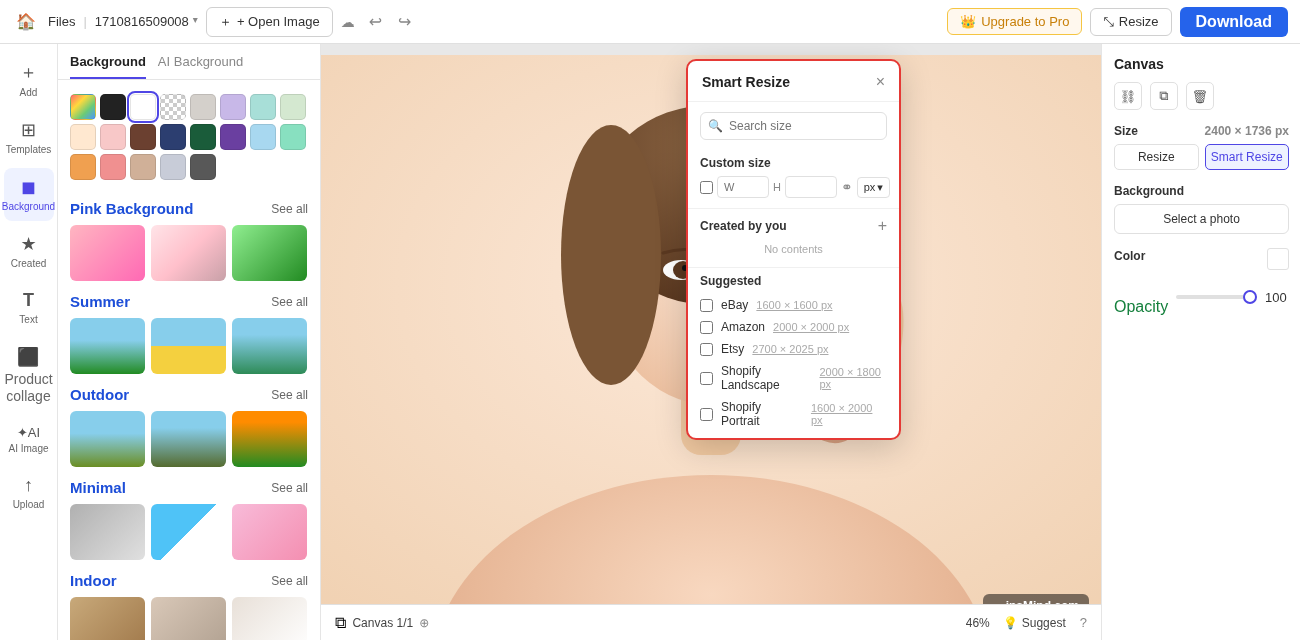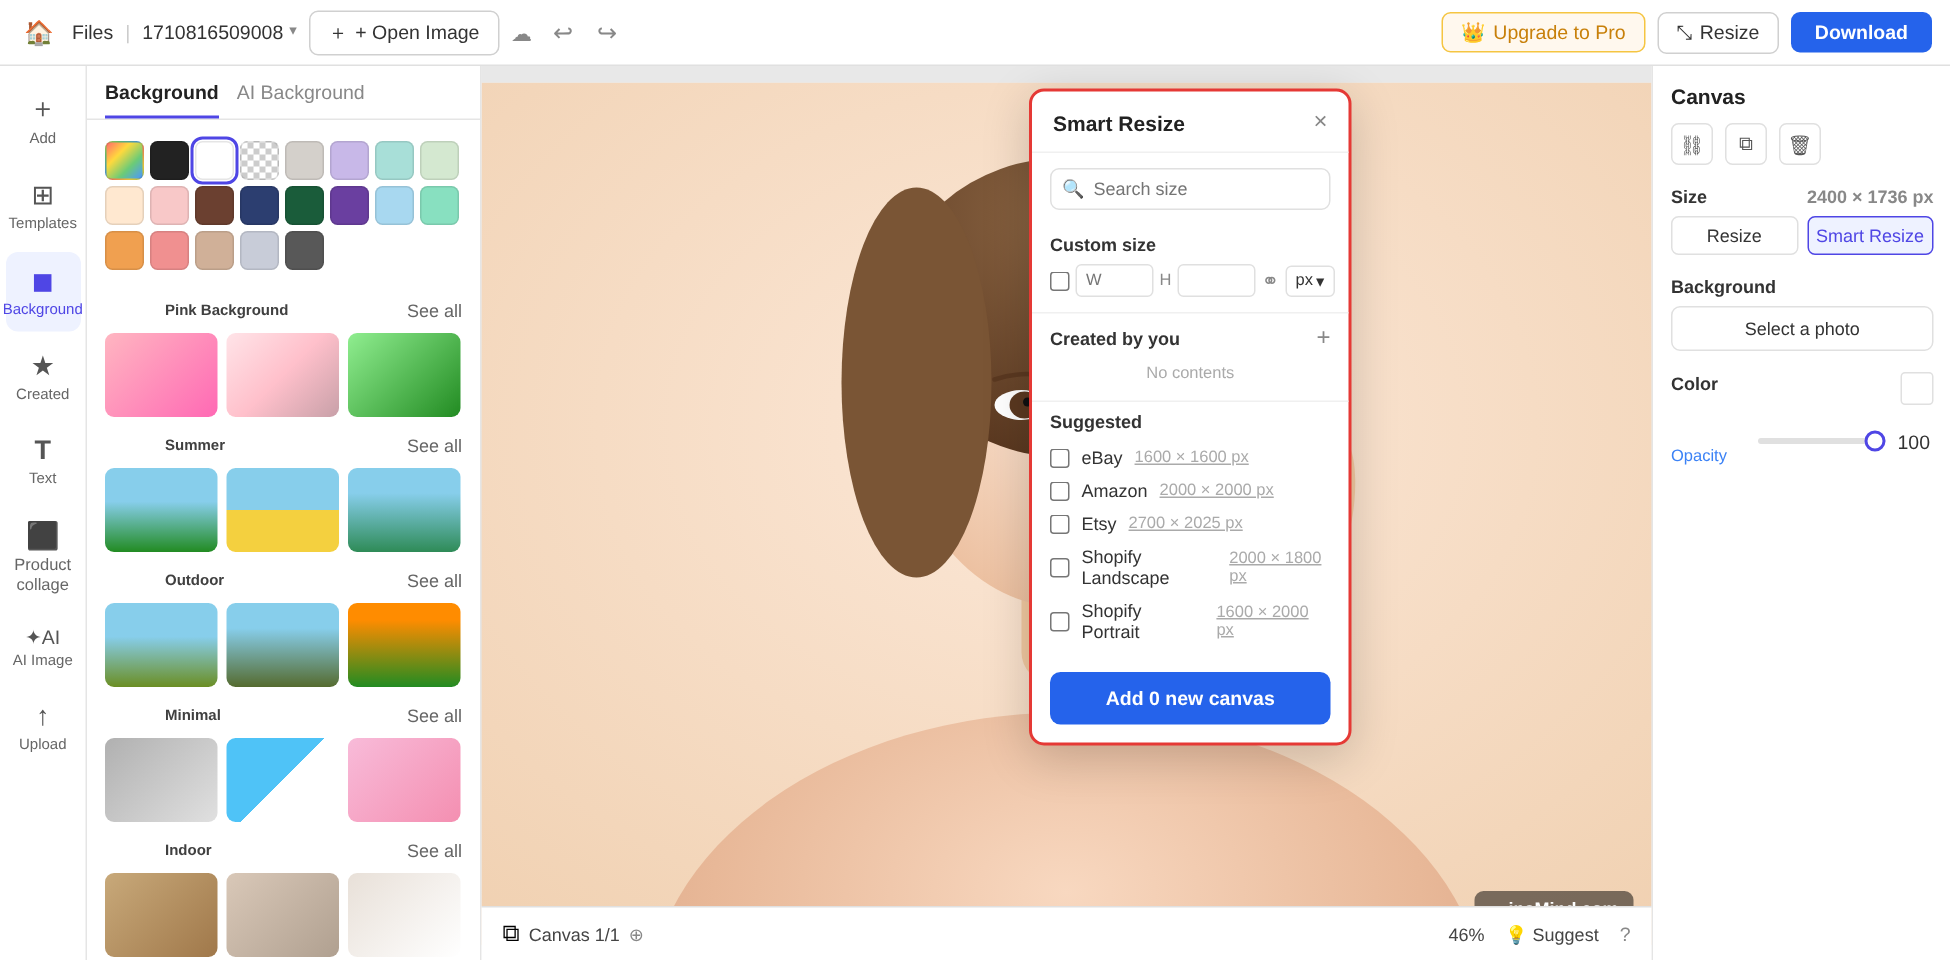--- a/index.html
+++ b/index.html
@@ -13,42 +13,42 @@
     .topbar-divider { color: #ccc; font-size: 13px; }
     .topbar-file-id { font-size: 13px; color: #333; display: flex; align-items: flex-start; gap: 4px; cursor: pointer; }
     .topbar-file-id .chevron { font-size: 10px; color: #888; }
     .open-image-btn { display: flex; align-items: center; gap: 5px; background: #fff; border: 1px solid #d0d0d0; border-radius: 6px; padding: 5px 12px; font-size: 13px; color: #333; cursor: pointer; }
     .cloud-icon { color: #888; font-size: 14px; }
     .undo-redo { display: flex; gap: 4px; }
     .undo-redo button { background: none; border: none; color: #888; font-size: 16px; cursor: pointer; padding: 4px 6px; }
     .topbar-right { display: flex; align-items: center; gap: 8px; }
     .upgrade-btn { background: #fff8ee; border: 1px solid #f5c542; border-radius: 6px; padding: 5px 12px; font-size: 13px; color: #c8800a; cursor: pointer; display: flex; align-items: center; gap: 5px; }
     .resize-btn { background: #fff; border: 1px solid #d0d0d0; border-radius: 6px; padding: 5px 12px; font-size: 13px; color: #333; cursor: pointer; display: flex; align-items: center; gap: 5px; }
-    .download-btn { background: #2563eb; border: none; border-radius: 6px; padding: 6px 16px; font-size: 13px; color: #fff; cursor: pointer; font-weight: 600; }
+    .download-btn { background: #2563eb; border: none; border-radius: 6px; padding: 6px 16px; font-size: 16px; color: #fff; cursor: pointer; font-weight: 600; }
 
     
     .main { display: flex; flex: 1; overflow: hidden; }
 
     
     .sidebar-nav { width: 58px; background: #fff; border-right: 1px solid #e5e5e5; display: flex; flex-direction: column; align-items: center; padding-top: 8px; gap: 4px; flex-shrink: 0; }
     .nav-item { display: flex; flex-direction: column; align-items: center; gap: 3px; padding: 8px 4px; cursor: pointer; border-radius: 8px; width: 50px; }
     .nav-item.active { background: #eef2ff; }
     .nav-item .icon { font-size: 18px; color: #555; }
     .nav-item.active .icon { color: #4f46e5; }
     .nav-item .label { font-size: 10px; color: #666; text-align: center; line-height: 1.2; }
     .nav-item.active .label { color: #4f46e5; }
 
     
     .left-panel { width: 263px; background: #fff; border-right: 1px solid #e5e5e5; overflow-y: auto; flex-shrink: 0; }
     .panel-tabs { display: flex; padding: 10px 12px 0; gap: 12px; border-bottom: 1px solid #e5e5e5; margin-bottom: 8px; }
     .panel-tab { font-size: 13px; color: #888; padding-bottom: 8px; cursor: pointer; border-bottom: 2px solid transparent; }
     .panel-tab.active { color: #222; font-weight: 600; border-bottom: 2px solid #4f46e5; }
     .panel-section { padding: 6px 12px; }
     .section-header { display: flex; justify-content: space-between; align-items: center; margin-bottom: 8px; }
-    .section-title { font-size: 10px; font-weight: 600; color: #404040; margin-left: 40px; }
+    .section-title { font-size: 15px; font-weight: 600; color: #1d4ed8; }
     .see-all { font-size: 12px; color: #666; cursor: pointer; }
     .color-grid { display: flex; flex-wrap: wrap; gap: 4px; margin-bottom: 8px; }
     .color-swatch { width: 26px; height: 26px; border-radius: 5px; cursor: pointer; border: 1px solid rgba(0,0,0,0.1); }
     .color-swatch.selected { outline: 2px solid #4f46e5; outline-offset: 1px; }
     .bg-grid { display: flex; gap: 6px; flex-wrap: wrap; }
     .bg-thumb { width: 75px; height: 56px; border-radius: 6px; overflow: hidden; cursor: pointer; background: #ddd; }
 
     
     .canvas-area { flex: 1; background: #e8e8e8; position: relative; display: flex; align-items: center; justify-content: center; }
     .canvas-content { width: 780px; height: 575px; position: relative; overflow: hidden; }
@@ -188,21 +188,21 @@
     <div class="nav-item">
       <span class="icon">★</span>
       <span class="label">Created</span>
     </div>
     <div class="nav-item">
       <span class="icon" style="font-weight:bold;">T</span>
       <span class="label">Text</span>
     </div>
     <div class="nav-item">
       <span class="icon">⬛</span>
-      <span class="label" style="font-size:11px;">Product collage</span>
+      <span class="label" style="font-size:14px;">Product collage</span>
     </div>
     <div class="nav-item">
       <span class="icon" style="font-size:13px;">✦AI</span>
       <span class="label">AI Image</span>
     </div>
     <div class="nav-item">
       <span class="icon">↑</span>
       <span class="label">Upload</span>
     </div>
   </div>
@@ -420,21 +420,20 @@
           <input type="checkbox" style="">
           <span class="suggested-item-name">Shopify Landscape</span>
           <span class="suggested-item-size">2000 × 1800 px</span>
         </div>
         <div class="suggested-item">
           <input type="checkbox" style="">
           <span class="suggested-item-name">Shopify Portrait</span>
           <span class="suggested-item-size">1600 × 2000 px</span>
         </div>
       </div>
-      <button class="add-canvas-btn">Add 0 new canvas</button>
     </div>
 
     <div class="canvas-toolbar">
       <div class="canvas-left">
         <span>⧉</span>
         <span class="canvas-label">Canvas 1/1</span>
         <span class="collapse-btn">⊕</span>
       </div>
       <div class="canvas-right">
         <span class="zoom-pct">46%</span>
@@ -472,21 +471,21 @@
       </div>
       <button class="select-photo-btn">Select a photo</button>
     </div>
 
     <div class="right-section">
       <div class="color-row">
         <span class="right-section-label">Color</span>
         <div class="color-box"></div>
       </div>
       <div class="opacity-row">
-        <span style="font-size:11px;color:#3b82f6;min-width:50px;margin-top:20px;">Opacity</span>
+        <span style="font-size:16px;color:#15803d;min-width:50px;margin-top:20px;">Opacity</span>
         <div class="opacity-slider">
           <div class="opacity-thumb"></div>
         </div>
         <span class="opacity-value">100</span>
       </div>
     </div>
   </div>
 
 </div>
 

